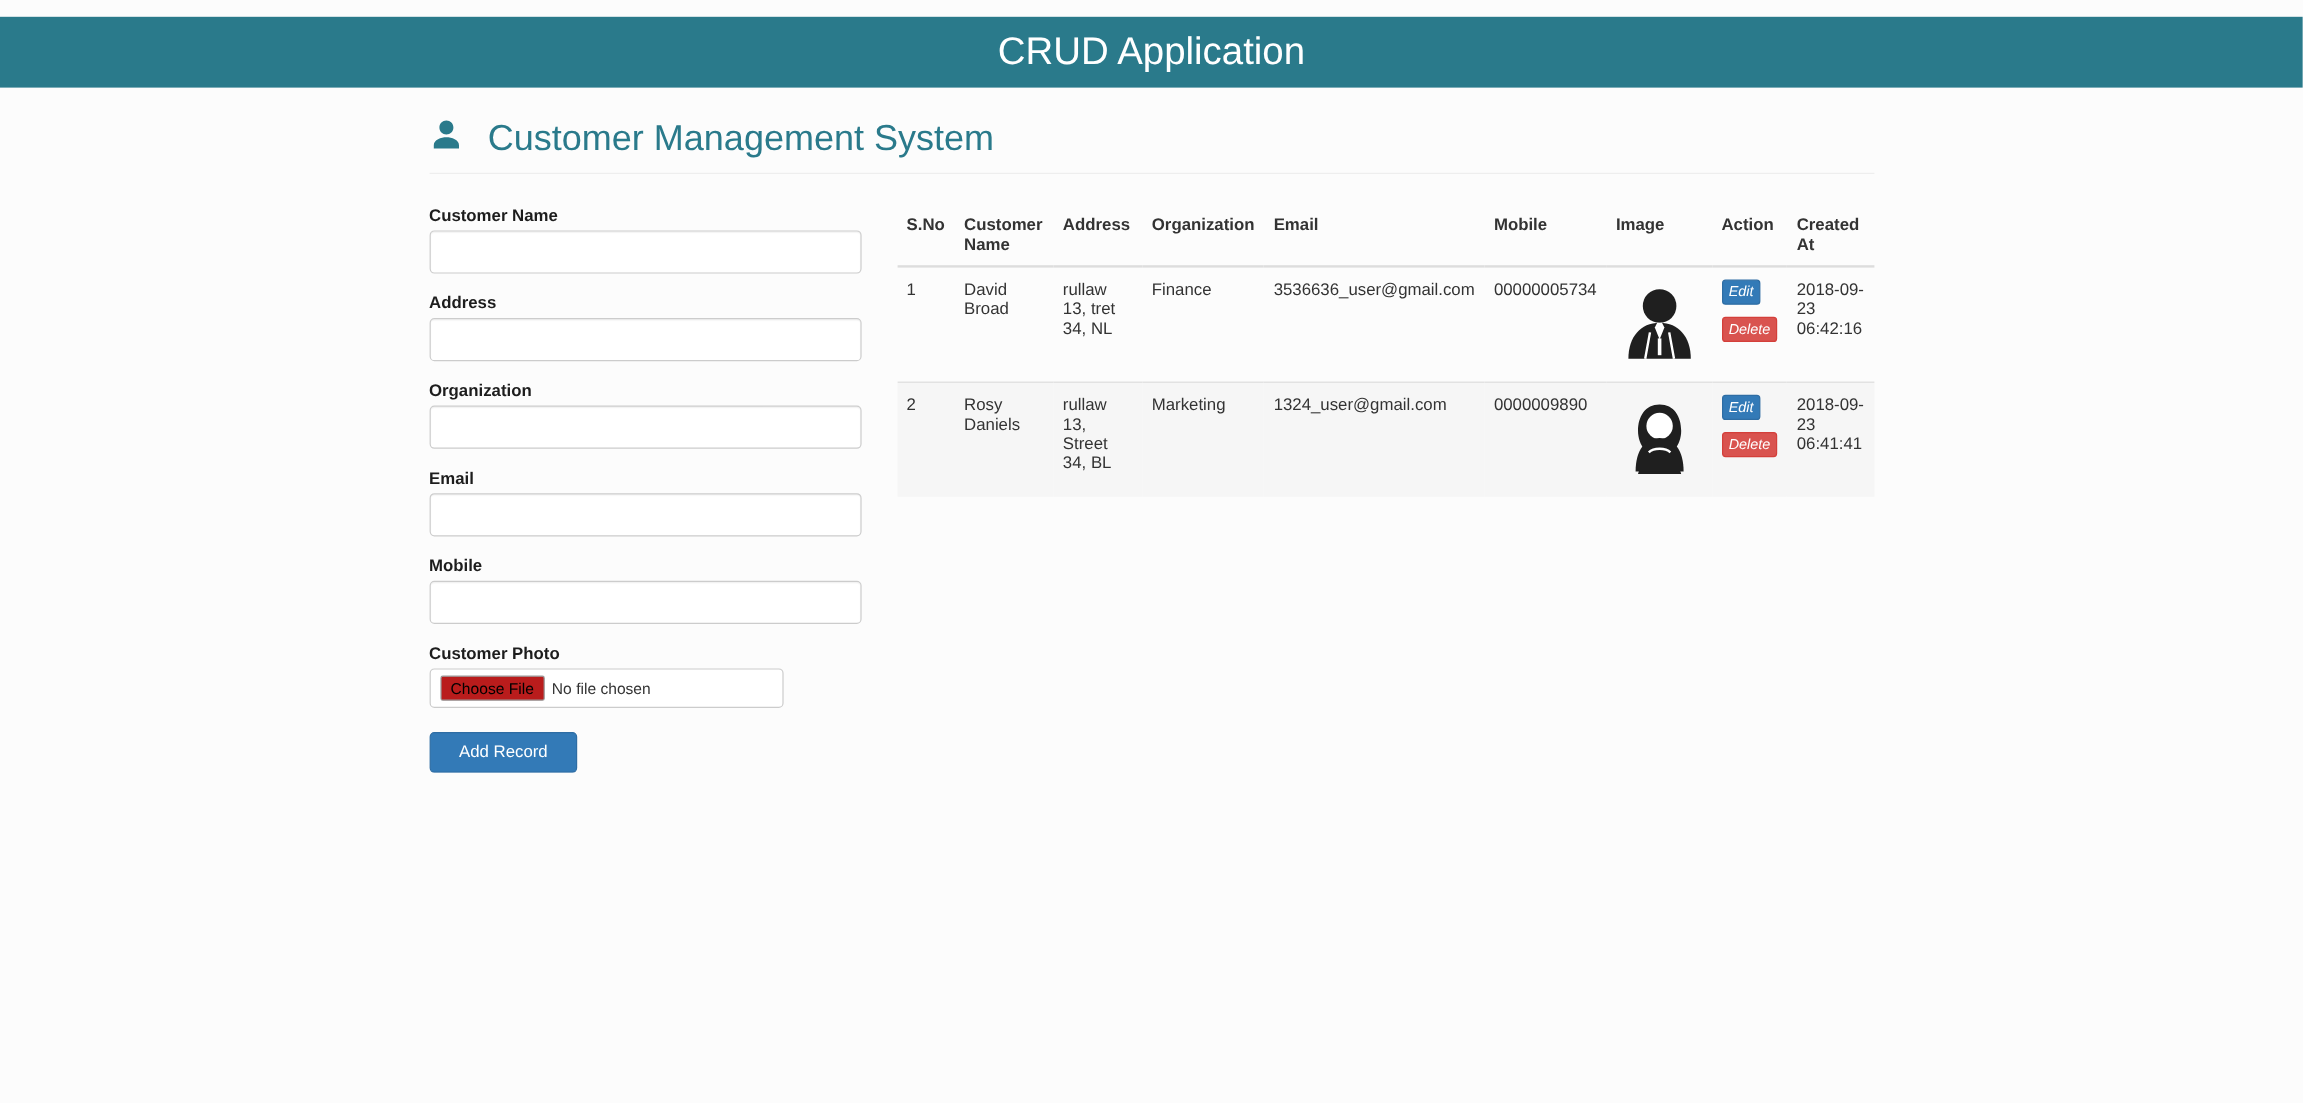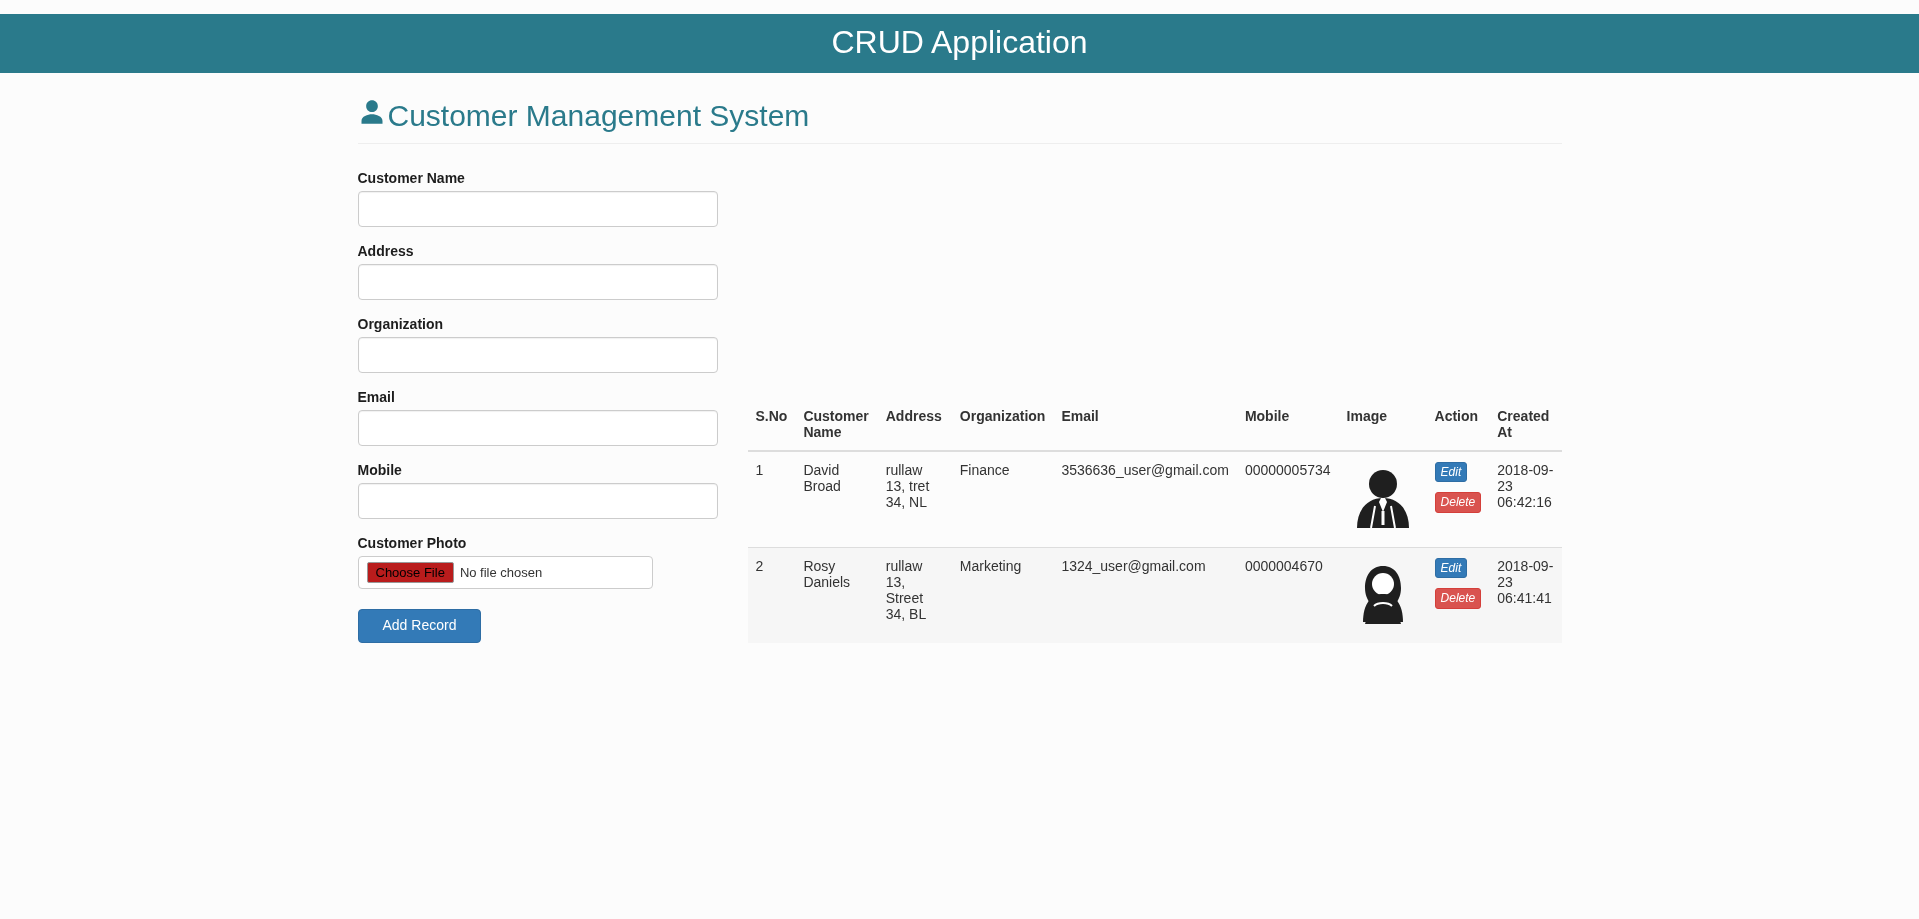--- a/index.html
+++ b/index.html
@@ -27,30 +27,29 @@
     padding-top: 25px;
     padding-bottom: 10px;
     border-bottom: 1px solid #eee;
   }
   .page-title {
     color: #2a7a8b;
     font-size: 30px;
     font-weight: 500;
     display: inline-flex;
     align-items: center;
-    gap: 2px;
+    gap: 21px;
   }
   .page-title .user-icon {
     display: inline-block;
   }
   .row {
     display: flex;
     gap: 30px;
     padding-top: 26px;
-    align-items: flex-end;
   }
   .form-col { width: 360px; flex: 0 0 360px; }
   .table-col { flex: 1; min-width: 0; }
   .form-group { margin-bottom: 16px; }
   .form-group label {
     display: block;
     font-weight: 700;
     margin-bottom: 5px;
     color: #1d1d1d;
     font-size: 14px;
@@ -213,21 +212,21 @@
                 <button class="btn btn-danger btn-xs" type="button">Delete</button>
               </td>
               <td>2018-09-23 06:42:16</td>
             </tr>
             <tr class="alt">
               <td>2</td>
               <td>Rosy Daniels</td>
               <td>rullaw 13, Street 34, BL</td>
               <td>Marketing</td>
               <td>1324_user@gmail.com</td>
-              <td>0000004670</td>
+              <td>0000009890</td>
               <td class="avatar-wrap"><svg class="avatar-svg" viewBox="0 0 72 72">
                   <use href="#avatar-female"></use>
                 </svg></td>
               <td class="action-cell">
                 <button class="btn btn-primary btn-xs" type="button">Edit</button>
                 <button class="btn btn-danger btn-xs" type="button">Delete</button>
               </td>
               <td>2018-09-23 06:41:41</td>
             </tr>
           </tbody>

